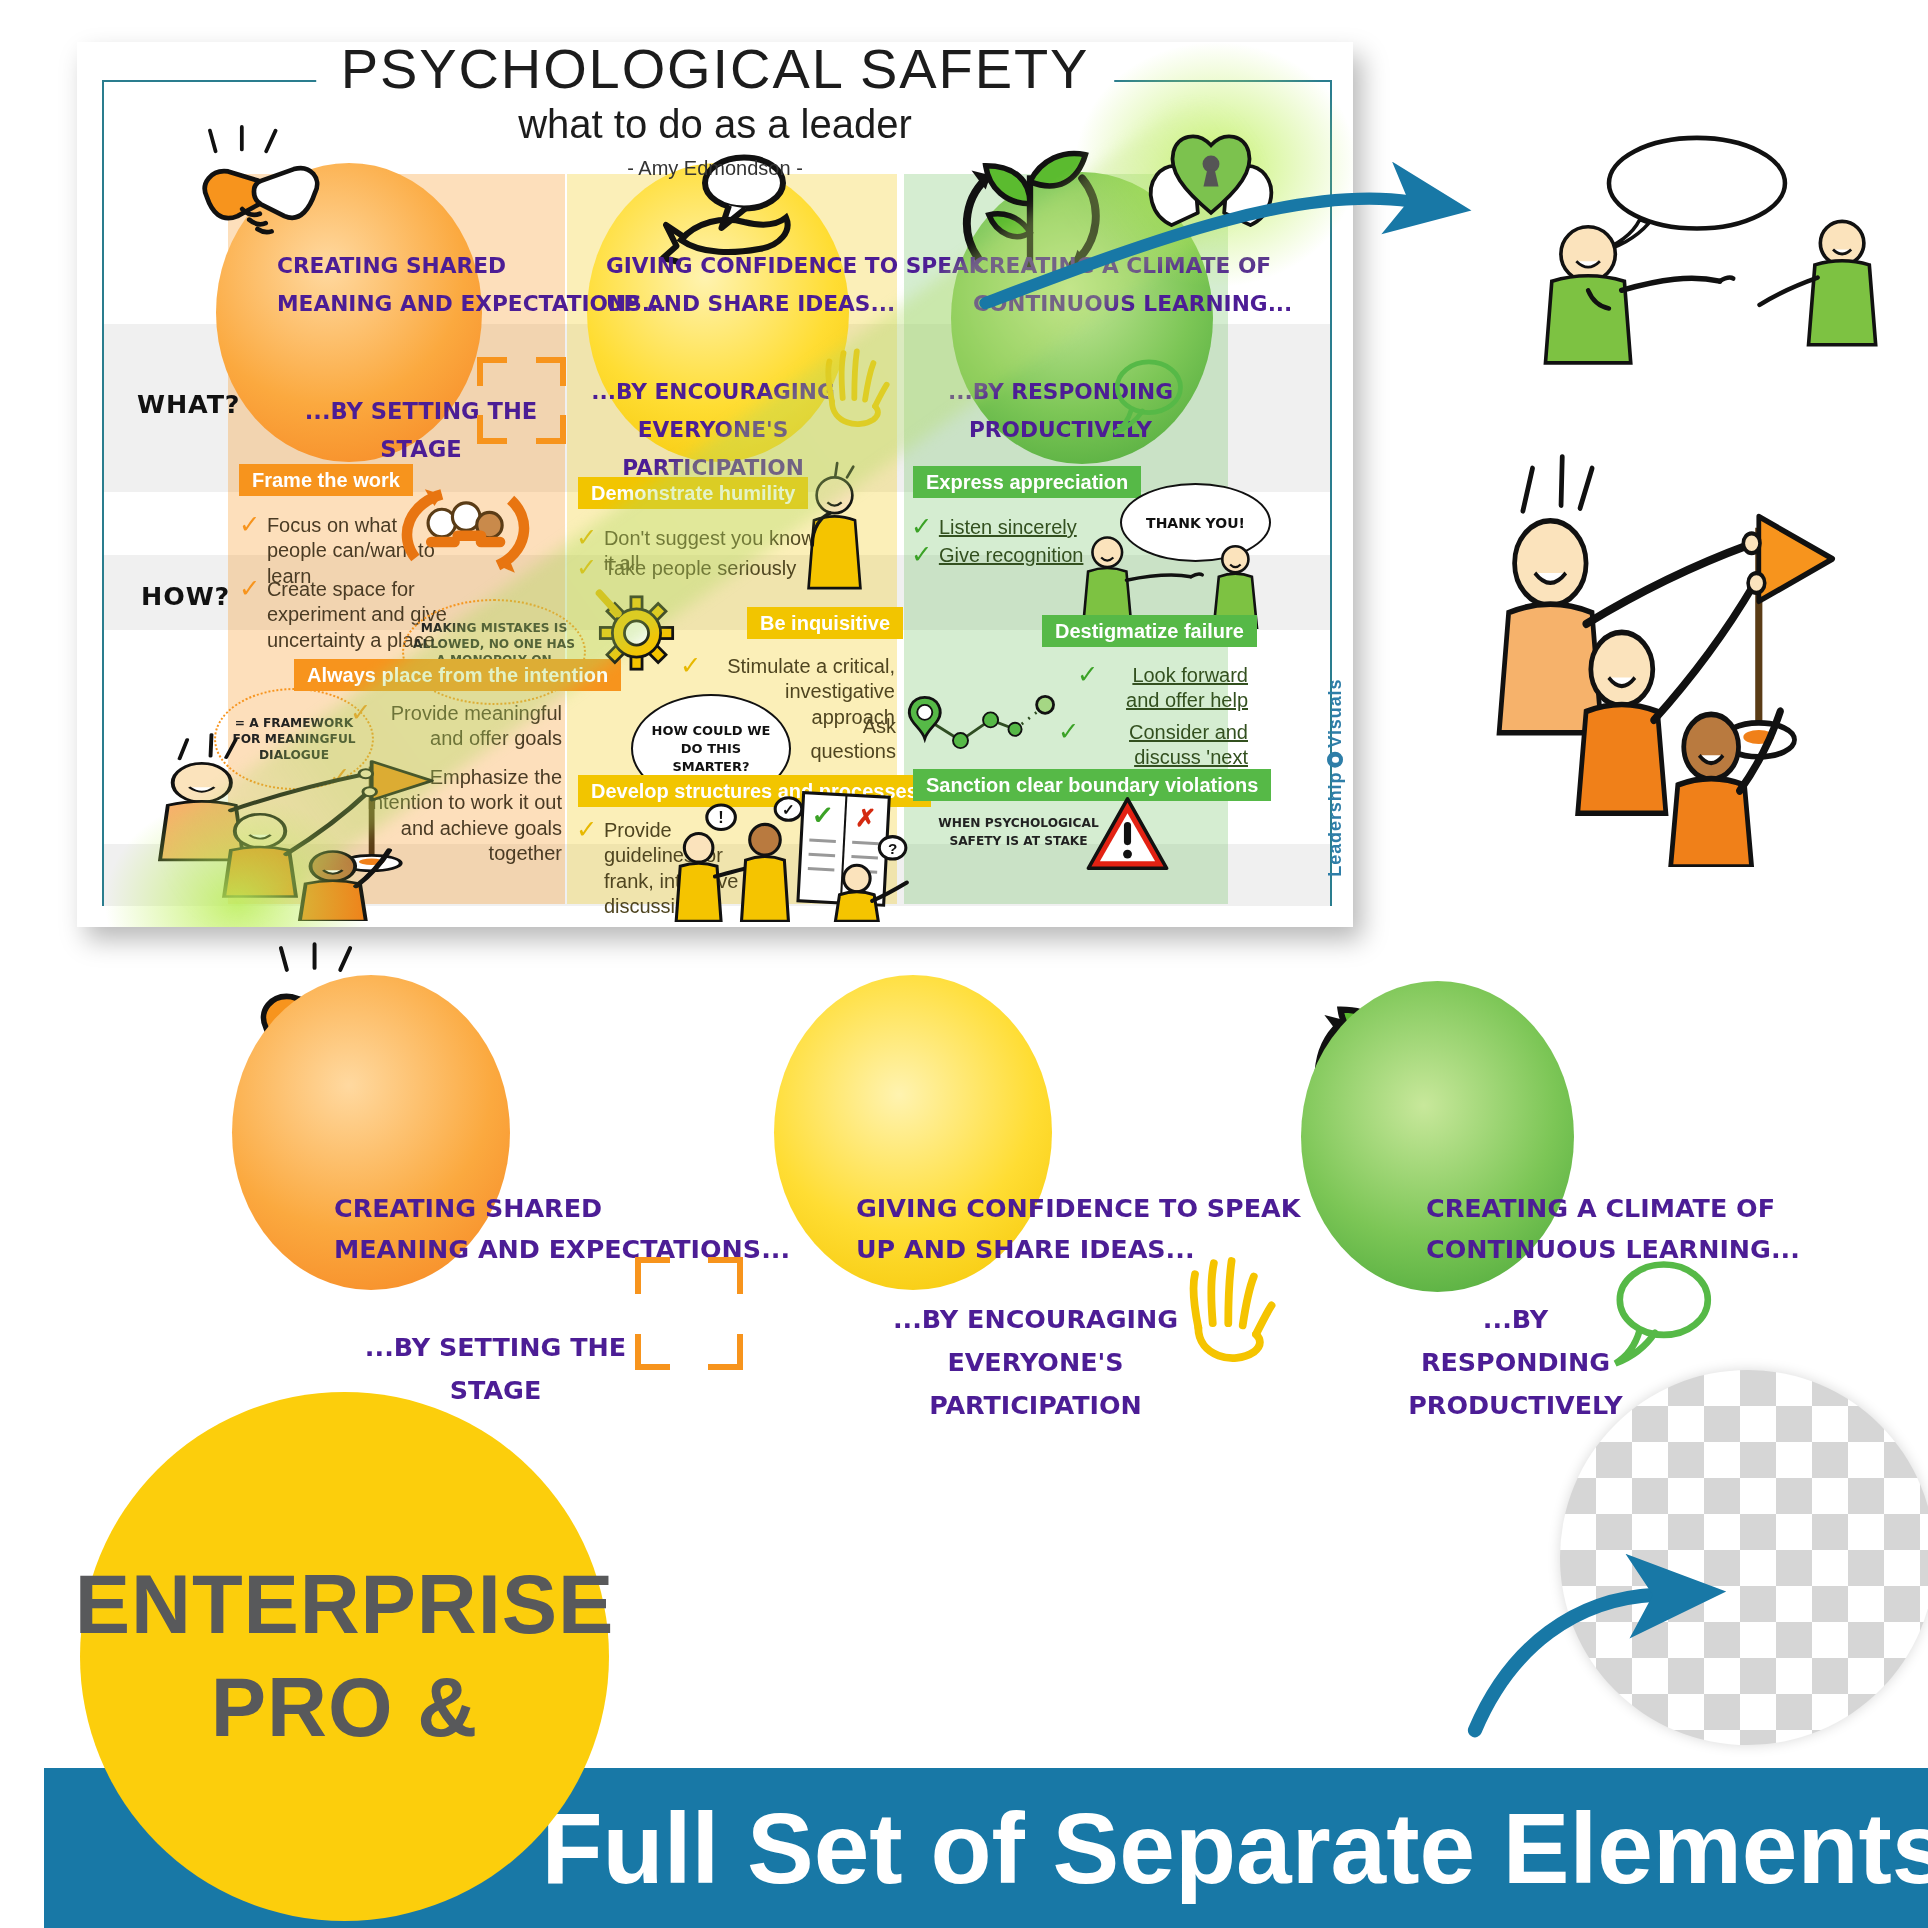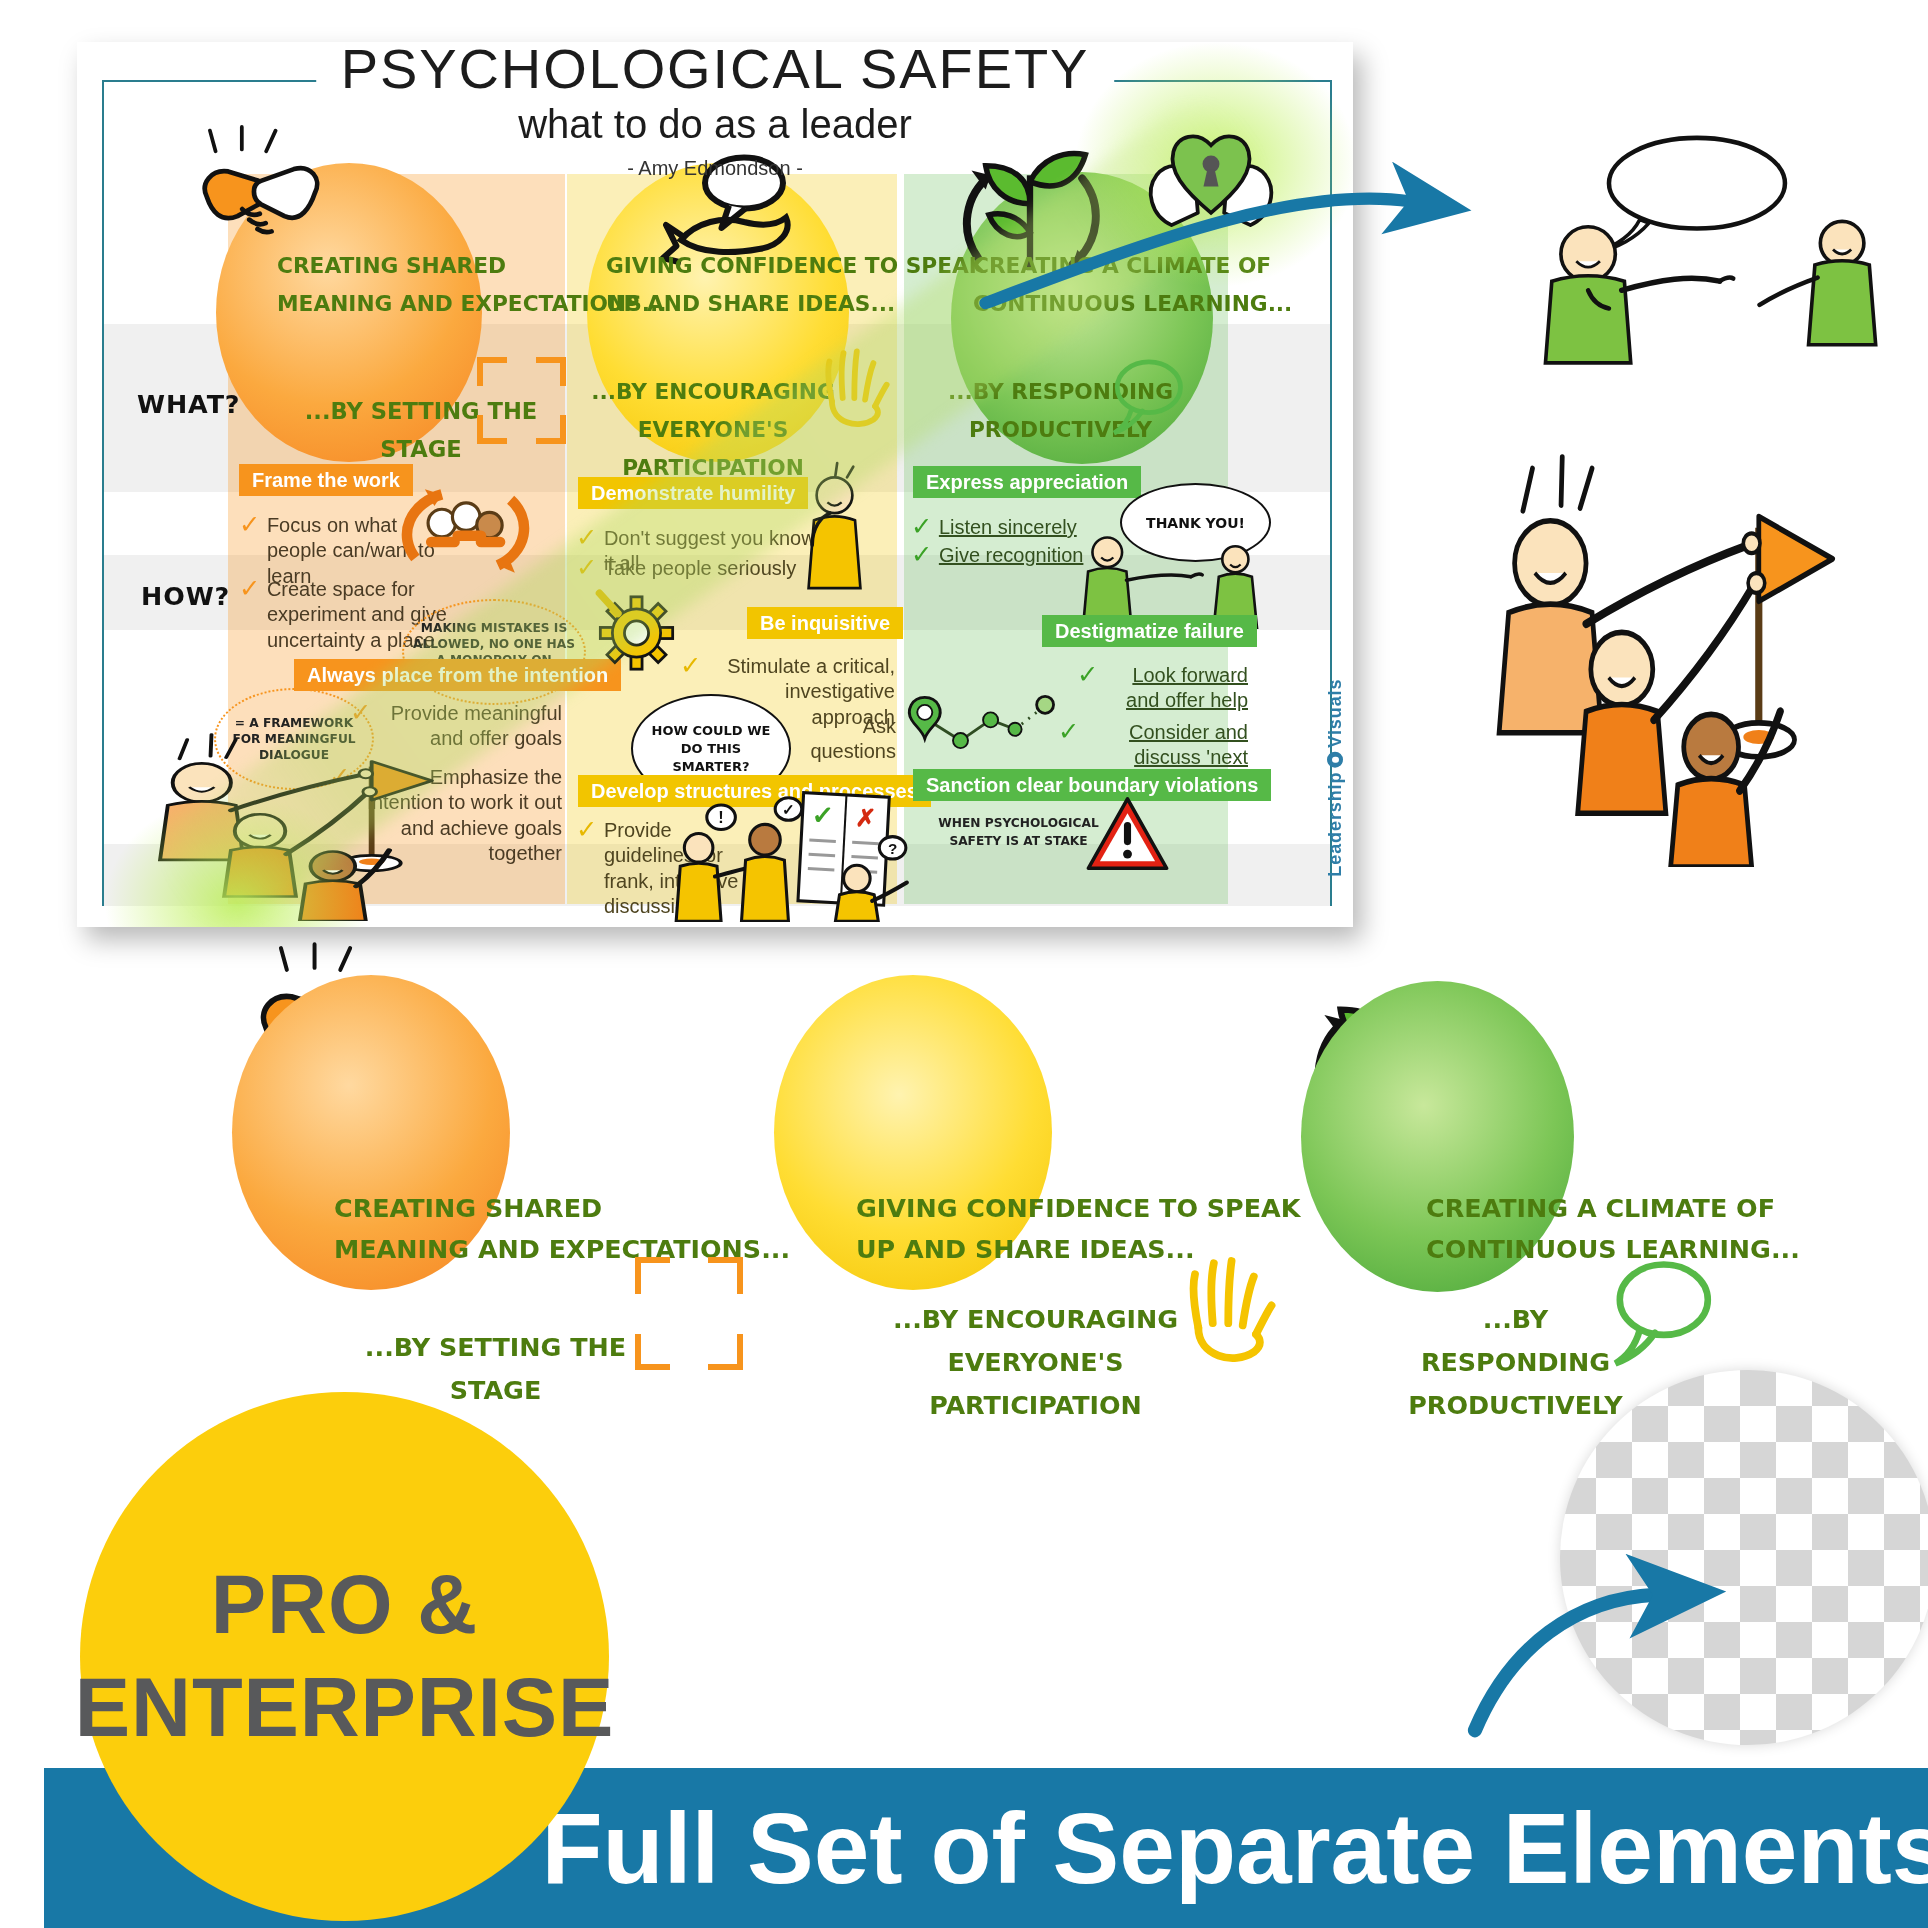--- a/index.html
+++ b/index.html
@@ -14,21 +14,21 @@
   .p-title{position:absolute;left:50%;top:-5.6px;transform:translateX(-50%);background:#fff;
            padding:0 24.5px;font-size:56px;letter-spacing:1.9px;color:#1c1c1c;white-space:nowrap;z-index:6;}
   .p-sub{position:absolute;left:0;right:0;top:60px;text-align:center;font-size:40px;color:#1c1c1c;z-index:6;}
   .p-auth{position:absolute;left:0;right:0;top:115px;text-align:center;font-size:20px;color:#333;z-index:6;}
   .band{position:absolute;left:27px;right:23.5px;background:#f0f0f0;z-index:1;}
   .panel{position:absolute;top:132px;bottom:23.5px;z-index:2;}
   .bigcirc{position:absolute;border-radius:50%;z-index:3;}
   .c-orange{background:radial-gradient(circle at 42% 35%, #ffd9a0 0%, #fba93f 55%, #f58220 100%);}
   .c-yellow{background:radial-gradient(circle at 45% 38%, #fff3b0 0%, #ffdd33 55%, #f3c300 100%);}
   .c-green{background:radial-gradient(circle at 45% 40%, #c8e89b 0%, #7cc656 55%, #44a336 100%);}
-  .comic{font-family:"DejaVu Sans",sans-serif;font-weight:700;color:#4d7c0f;}
+  .comic{font-family:"DejaVu Sans",sans-serif;font-weight:700;color:#4c1d95;}
   .rowlab{position:absolute;font-family:"DejaVu Sans",sans-serif;font-weight:700;font-size:25.4px;
           letter-spacing:0.9px;color:#111;z-index:5;}
   .what-txt{position:absolute;font-size:21.7px;line-height:38px;z-index:5;}
   .how-txt{position:absolute;font-size:21.7px;line-height:38px;text-align:center;z-index:5;}
   .sec-h{position:absolute;display:inline-block;padding:4.7px 13px;color:#fff;font-weight:700;
          font-size:20px;z-index:5;white-space:nowrap;}
   .h-or{background:#f7941d;} .h-ye{background:#f2c500;} .h-gr{background:#56b947;}
   .chk{position:absolute;display:flex;gap:6.6px;font-size:20px;line-height:25.4px;z-index:5;}
   .chk .vm{font-family:"DejaVu Sans",sans-serif;font-weight:700;font-size:25.4px;line-height:22.6px;}
   .v-or{color:#f7941d;} .v-ye{color:#e7b800;} .v-gr{color:#3ba226;}
@@ -474,22 +474,22 @@
   </div>
   <svg class="abs" style="left:1556px;top:1252px;width:121px;height:124px;" viewBox="0 0 110 110">
     <ellipse cx="58" cy="42" rx="40" ry="32" fill="none" stroke="#56b947" stroke-width="6"></ellipse>
     <path d="M36 70 C32 84 24 94 14 100 C30 94 42 84 50 72" fill="none" stroke="#56b947" stroke-width="6" stroke-linecap="round"></path>
   </svg>
 
   <div class="banner">
     <div>Full Set of Separate Elements</div>
   </div>
   <div class="badge">
+    <div>ENTERPRISE</div>
     <div>PRO &amp;</div>
-    <div>ENTERPRISE</div>
   </div>
   <div class="checker"></div>
 
   <svg class="overlay" viewBox="0 0 2048 2048">
     <defs>
       <marker id="ah" markerWidth="9" markerHeight="8" refX="2" refY="3" orient="auto" markerUnits="strokeWidth">
         <path d="M0,0 L7,3 L0,6 L1.8,3 Z" fill="#1878a6"></path>
       </marker>
     </defs>
     <path d="M1000 322 C1170 258 1330 196 1452 214" fill="none" stroke="#1878a6" stroke-width="13" stroke-linecap="round" marker-end="url(#ah)"></path>

